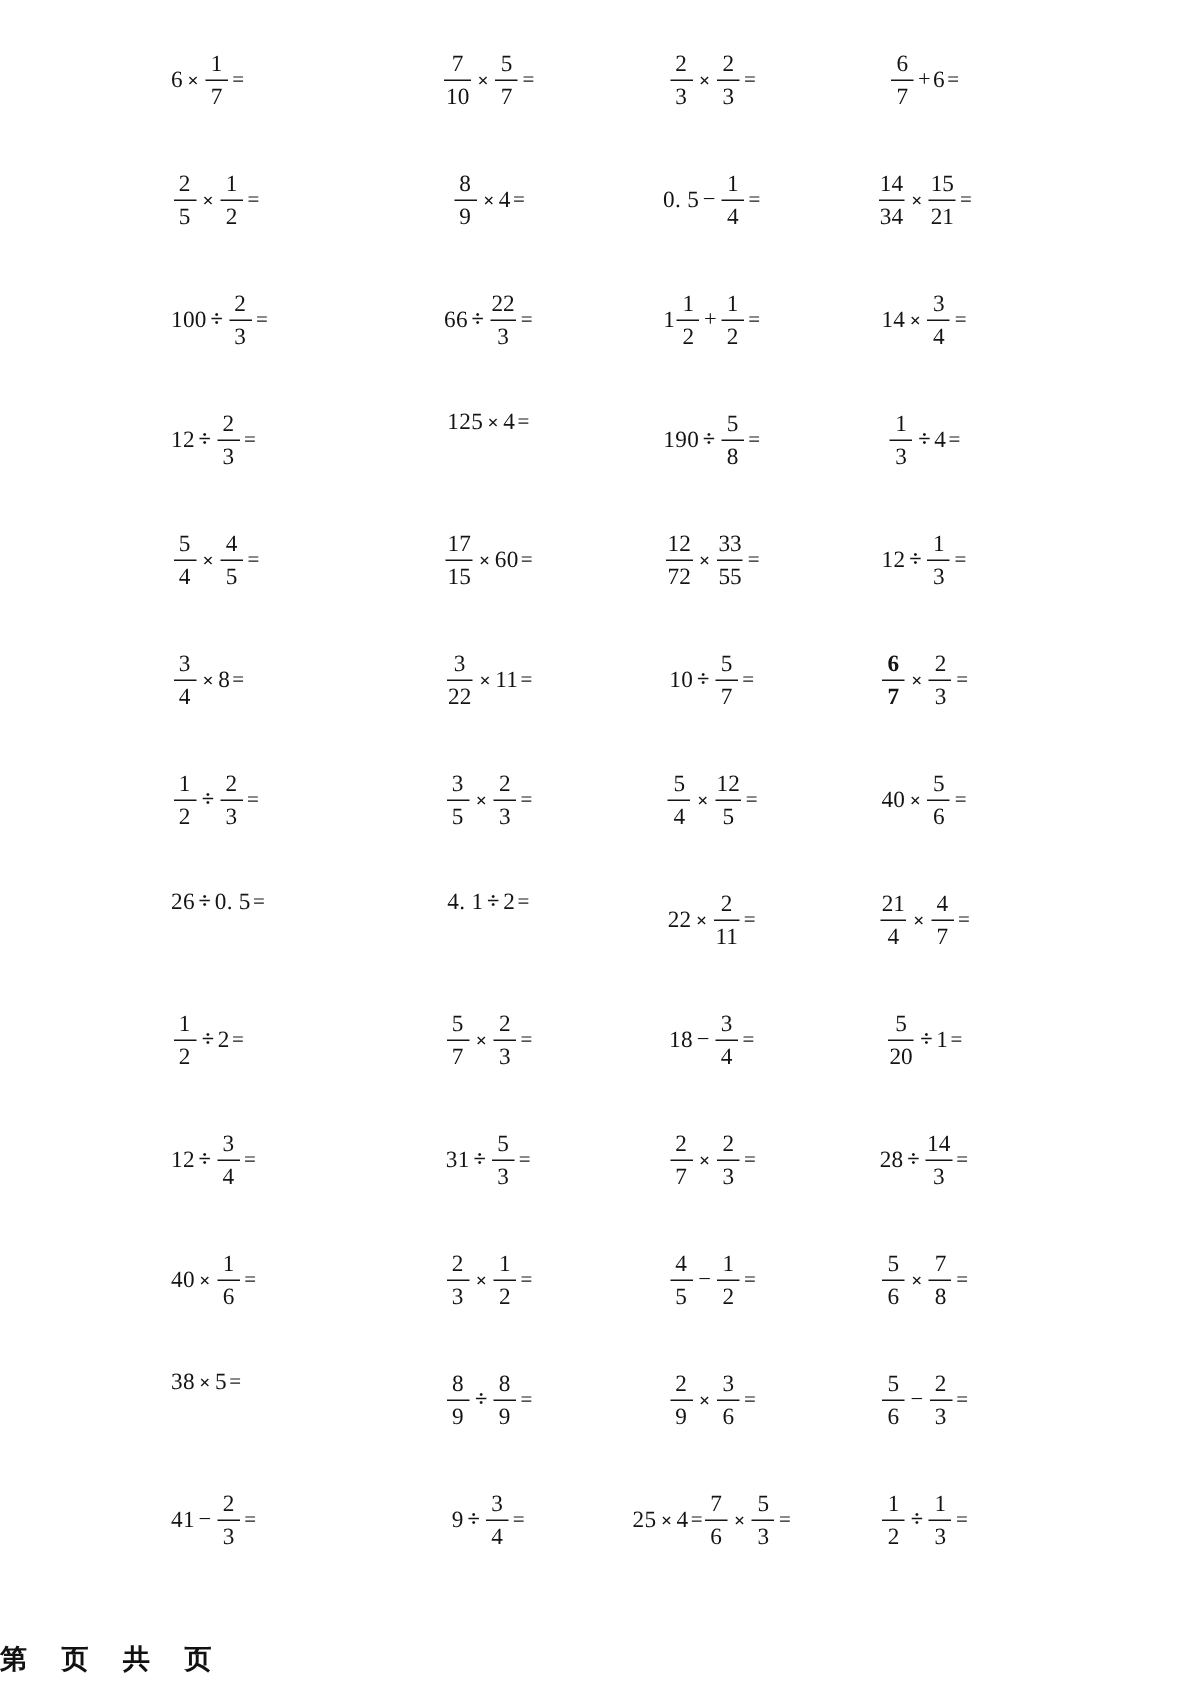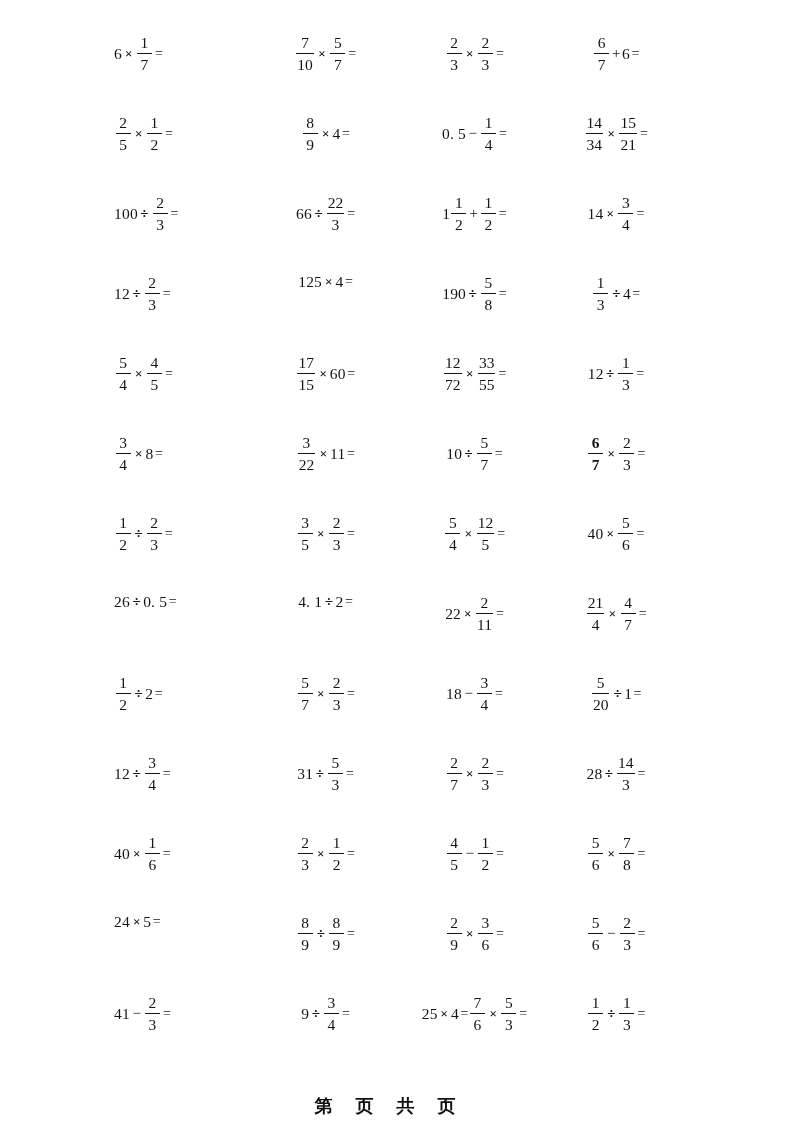--- a/index.html
+++ b/index.html
@@ -95,21 +95,21 @@
   .frac.bold .den { font-weight: 700; }
 
   
   .whole { display: inline-block; font-size: 15.5px; margin-right: 0px; }
 
   #footer {
     position: absolute;
     left: 0;
     top: 1094px;
     width: 779px;
-    text-align: center;
+    text-align: left;
     font-family: "Liberation Sans", "DejaVu Sans", sans-serif;
     font-size: 18px;
     font-weight: 700;
     letter-spacing: 9px;
     color: #111111;
   }
 </style>
 </head>
 <body>
 
@@ -717,21 +717,21 @@
             <span class="bar"></span>
             <span class="den">8</span>
           </span>
           <span class="eq">=</span>
         </span>
       </div>
     </div>
     <div class="prob-row">
       <div class="cell c0">
         <span class="expr">
-          <span class="tok">24</span>
+          <span class="tok">38</span>
           <span class="op times">×</span>
           <span class="tok">5</span>
           <span class="eq">=</span>
         </span>
       </div>
       <div class="cell c1">
         <span class="expr">
           <span class="frac">
             <span class="num">8</span>
             <span class="bar"></span>

